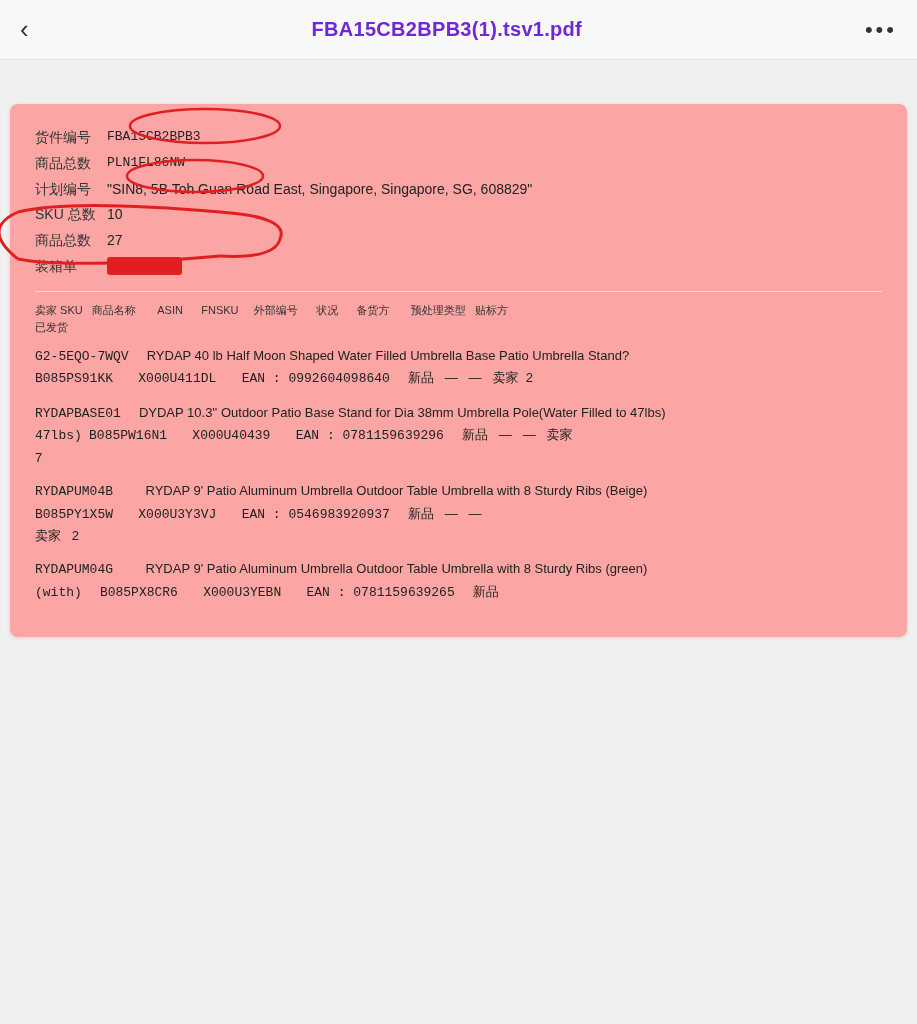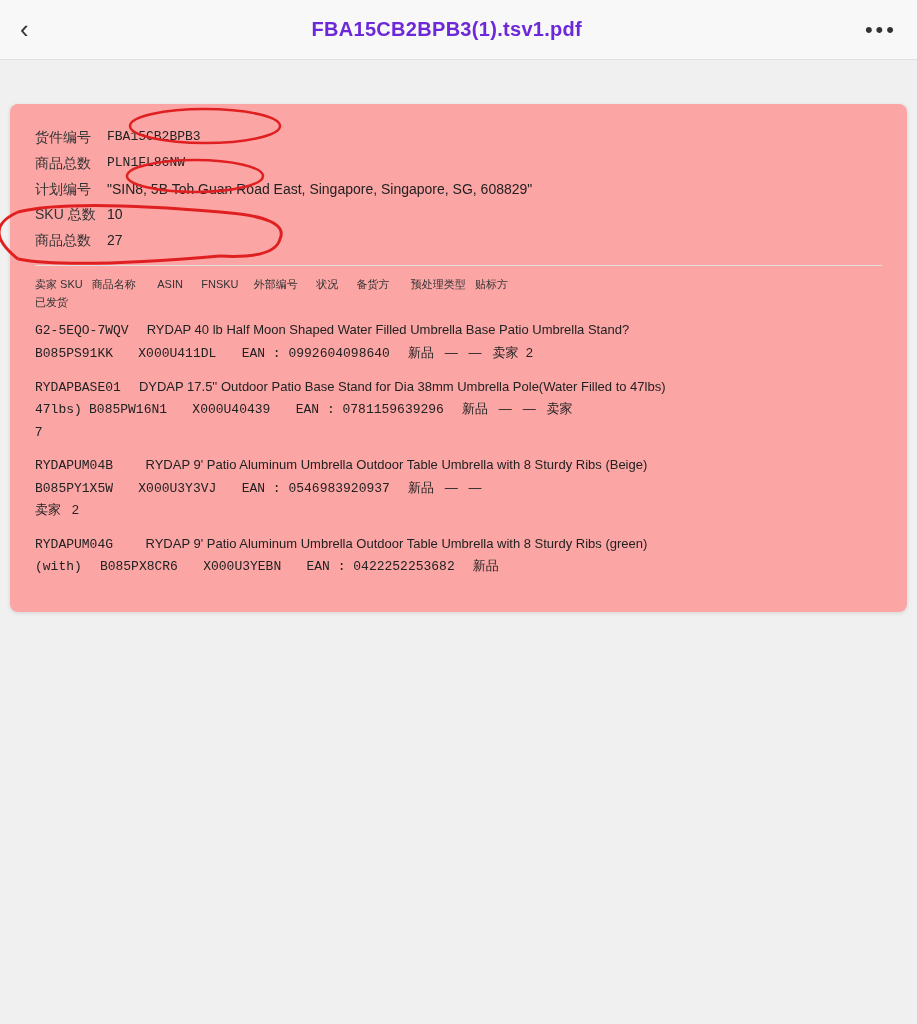--- a/index.html
+++ b/index.html
@@ -159,20 +159,27 @@
       <span class="info-value">"SIN8, 5B Toh Guan Road East, Singapore, Singapore, SG, 608829"</span>
     </div>
     <div class="info-row">
       <span class="info-label">SKU 总数</span>
       <span class="info-value">10</span>
     </div>
     <div class="info-row">
       <span class="info-label">商品总数</span>
       <span class="info-value">27</span>
     </div>
+    <div class="info-row">
+      <span class="info-label">装箱单</span>
+      <span class="info-value">
+        
+        <span style="background:#e02020;color:#e02020;border-radius:3px;padding:1px 28px;">&nbsp;&nbsp;&nbsp;&nbsp;&nbsp;</span>
+      </span>
+    </div>
   </div>
 
   <div class="divider"></div>
 
   <div class="table-header">
     <span>卖家 SKU &nbsp;&nbsp;商品名称&nbsp;&nbsp;&nbsp;&nbsp;&nbsp;&nbsp;&nbsp;ASIN &nbsp;&nbsp;&nbsp;&nbsp;&nbsp;FNSKU &nbsp;&nbsp;&nbsp;&nbsp;外部编号 &nbsp;&nbsp;&nbsp;&nbsp;&nbsp;状况 &nbsp;&nbsp;&nbsp;&nbsp;&nbsp;备货方 &nbsp;&nbsp;&nbsp;&nbsp;&nbsp;&nbsp;预处理类型 &nbsp;&nbsp;贴标方<br>已发货</span>
   </div>
 
   <div class="product-item">
     <span class="code">G2-5EQO-7WQV</span>&nbsp;&nbsp;&nbsp;&nbsp;
@@ -182,21 +189,21 @@
     <span class="code">EAN : 0992604098640</span>&nbsp;&nbsp;&nbsp;&nbsp;
     <span>新品</span>&nbsp;&nbsp;
     <span>—</span>&nbsp;&nbsp;
     <span>—</span>&nbsp;&nbsp;
     <span>卖家</span>&nbsp;
     <span>2</span>
   </div>
 
   <div class="product-item">
     <span class="code">RYDAPBASE01</span>&nbsp;&nbsp;&nbsp;&nbsp;
-    <span>DYDAP 17.5'' Outdoor Patio Base Stand for Dia 38mm Umbrella Pole(Water Filled to 47lbs)</span><br>
+    <span>DYDAP 10.3'' Outdoor Patio Base Stand for Dia 38mm Umbrella Pole(Water Filled to 47lbs)</span><br>
     <span class="code">47lbs)</span>&nbsp;
     <span class="code">B085PW16N1</span>&nbsp;&nbsp;&nbsp;&nbsp;&nbsp;&nbsp;
     <span class="code">X000U40439</span>&nbsp;&nbsp;&nbsp;&nbsp;&nbsp;&nbsp;
     <span class="code">EAN : 0781159639296</span>&nbsp;&nbsp;&nbsp;&nbsp;
     <span>新品</span>&nbsp;&nbsp;
     <span>—</span>&nbsp;&nbsp;
     <span>—</span>&nbsp;&nbsp;
     <span>卖家</span><br>
     <span>7</span>
   </div>
@@ -213,17 +220,17 @@
     <span>卖家</span>&nbsp;&nbsp;
     <span>2</span>
   </div>
 
   <div class="product-item">
     <span class="code">RYDAPUM04G</span>&nbsp;&nbsp;&nbsp;&nbsp;&nbsp;&nbsp;&nbsp;&nbsp;
     <span>RYDAP 9' Patio Aluminum Umbrella Outdoor Table Umbrella with 8 Sturdy Ribs (green)</span><br>
     <span class="code">(with)</span>&nbsp;&nbsp;&nbsp;&nbsp;
     <span class="code">B085PX8CR6</span>&nbsp;&nbsp;&nbsp;&nbsp;&nbsp;&nbsp;
     <span class="code">X000U3YEBN</span>&nbsp;&nbsp;&nbsp;&nbsp;&nbsp;&nbsp;
-    <span class="code">EAN : 0422252253682</span>&nbsp;&nbsp;&nbsp;&nbsp;
+    <span class="code">EAN : 0781159639265</span>&nbsp;&nbsp;&nbsp;&nbsp;
     <span>新品</span>
   </div>
 
 </div>
 
 </body></html>

